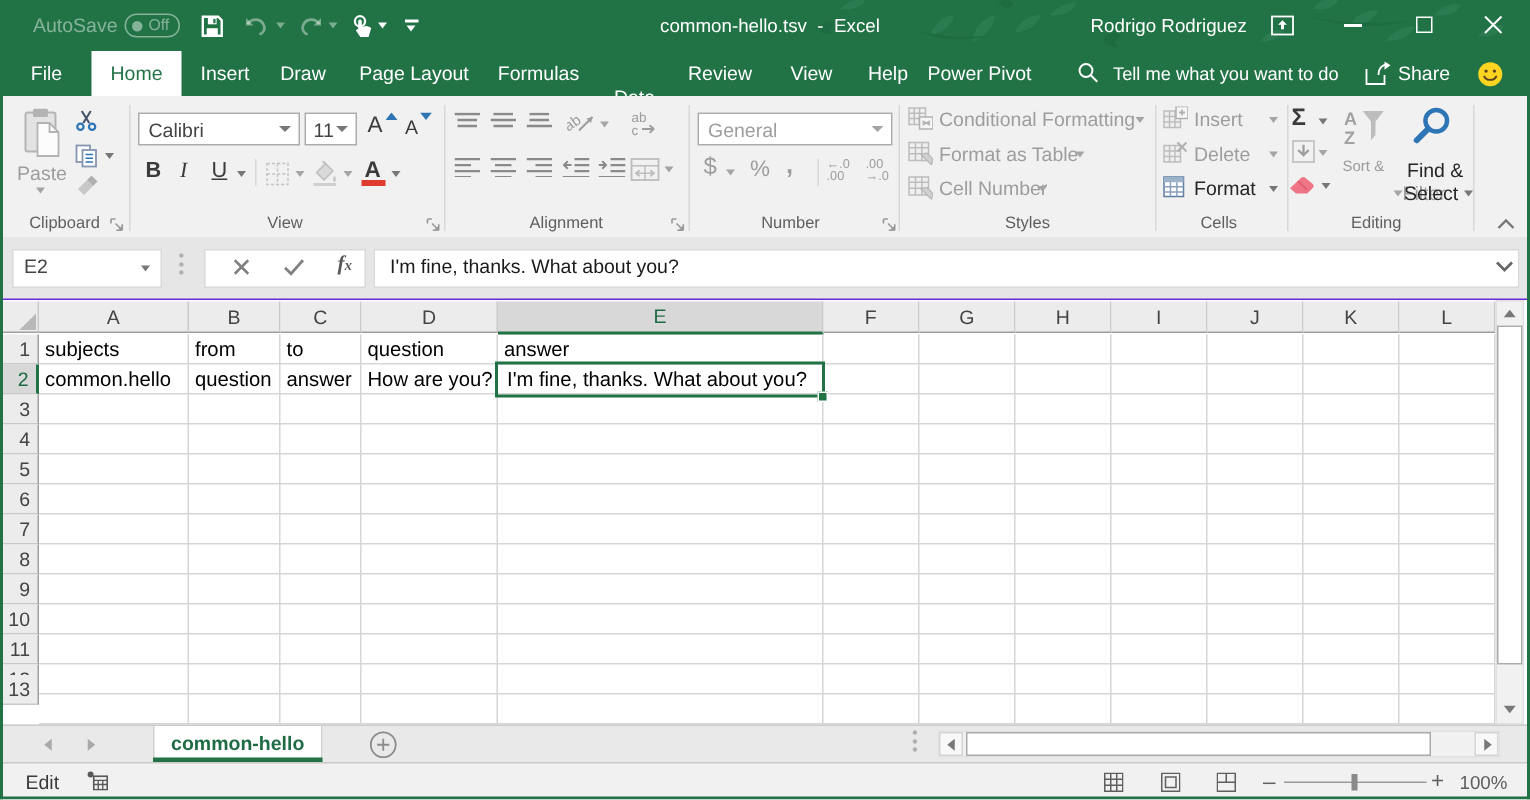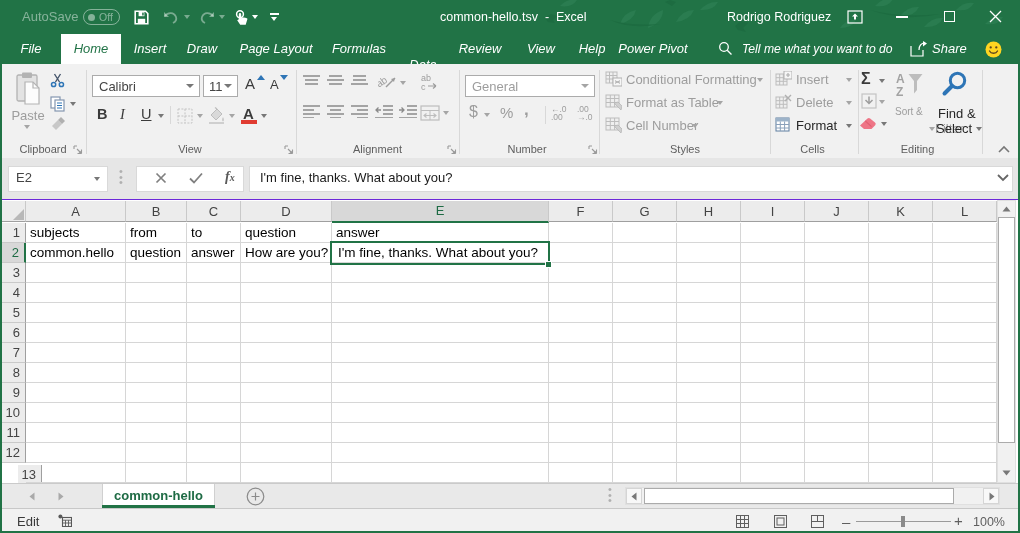--- a/index.html
+++ b/index.html
@@ -5,21 +5,21 @@
 * { margin:0; padding:0; box-sizing:border-box; }
 html,body { width:1020px; height:533px; overflow:hidden; }
 body { font-family:"Liberation Sans", sans-serif; position:relative; background:#fff; }
 .abs { position:absolute; }
 
 #titlebar { left:0; top:0; width:1020px; height:34px; background:#217346; overflow:hidden; }
 #titlebar .dim { color:rgba(255,255,255,0.45); }
 #titlebar .txt { color:#fff; font-size:13px; }
 
 #tabrow { left:0; top:34px; width:1020px; height:30px; background:#217346; }
-.rtab { position:absolute; top:0; height:30px; line-height:30px; color:#fff; font-size:13px; text-align:center;font-style:italic; }
+.rtab { position:absolute; top:0; height:30px; line-height:30px; color:#fff; font-size:13px; text-align:center; }
 #hometab { background:#fff; color:#217346; }
 
 #ribbon { left:0; top:64px; width:1020px; height:94px; background:#f1f1f1; }
 .gdiv { position:absolute; top:6px; height:84px; width:1px; background:#d8d8d8; }
 .glabel { position:absolute; top:79px; height:14px; font-size:11px; color:#5e5e5e; text-align:center; }
 .launcher { position:absolute; top:81px; width:10px; height:10px; }
 .combo { position:absolute; background:#fff; border:1px solid #ababab; font-size:13px; color:#444; }
 .combo .arr { position:absolute; right:5px; top:50%; margin-top:-2px; width:0; height:0; border-left:4px solid transparent; border-right:4px solid transparent; border-top:4px solid #777; }
 .dis { color:#9d9d9d; }
 .dd { position:absolute; width:0; height:0; border-left:3.5px solid transparent; border-right:3.5px solid transparent; border-top:4px solid #777; }
@@ -412,21 +412,21 @@
   <div class="rowh" style="top:63px;">3</div>
   <div class="rowh" style="top:83px;">4</div>
   <div class="rowh" style="top:103px;">5</div>
   <div class="rowh" style="top:123px;">6</div>
   <div class="rowh" style="top:143px;">7</div>
   <div class="rowh" style="top:163px;">8</div>
   <div class="rowh" style="top:183px;">9</div>
   <div class="rowh" style="top:203px;">10</div>
   <div class="rowh" style="top:223px;">11</div>
   <div class="rowh" style="top:243px;">12</div>
-  <div class="rowh" style="top:265px;margin-left:16px;">13</div>
+  <div class="rowh" style="top:250px;">13</div>
   <div class="gvline" style="left:125px; top:23px; height:260px;"></div>
   <div class="gvline" style="left:186px; top:23px; height:260px;"></div>
   <div class="gvline" style="left:240px; top:23px; height:260px;"></div>
   <div class="gvline" style="left:331px; top:23px; height:260px;"></div>
   <div class="gvline" style="left:548px; top:23px; height:260px;"></div>
   <div class="gvline" style="left:612px; top:23px; height:260px;"></div>
   <div class="gvline" style="left:676px; top:23px; height:260px;"></div>
   <div class="gvline" style="left:740px; top:23px; height:260px;"></div>
   <div class="gvline" style="left:804px; top:23px; height:260px;"></div>
   <div class="gvline" style="left:868px; top:23px; height:260px;"></div>

